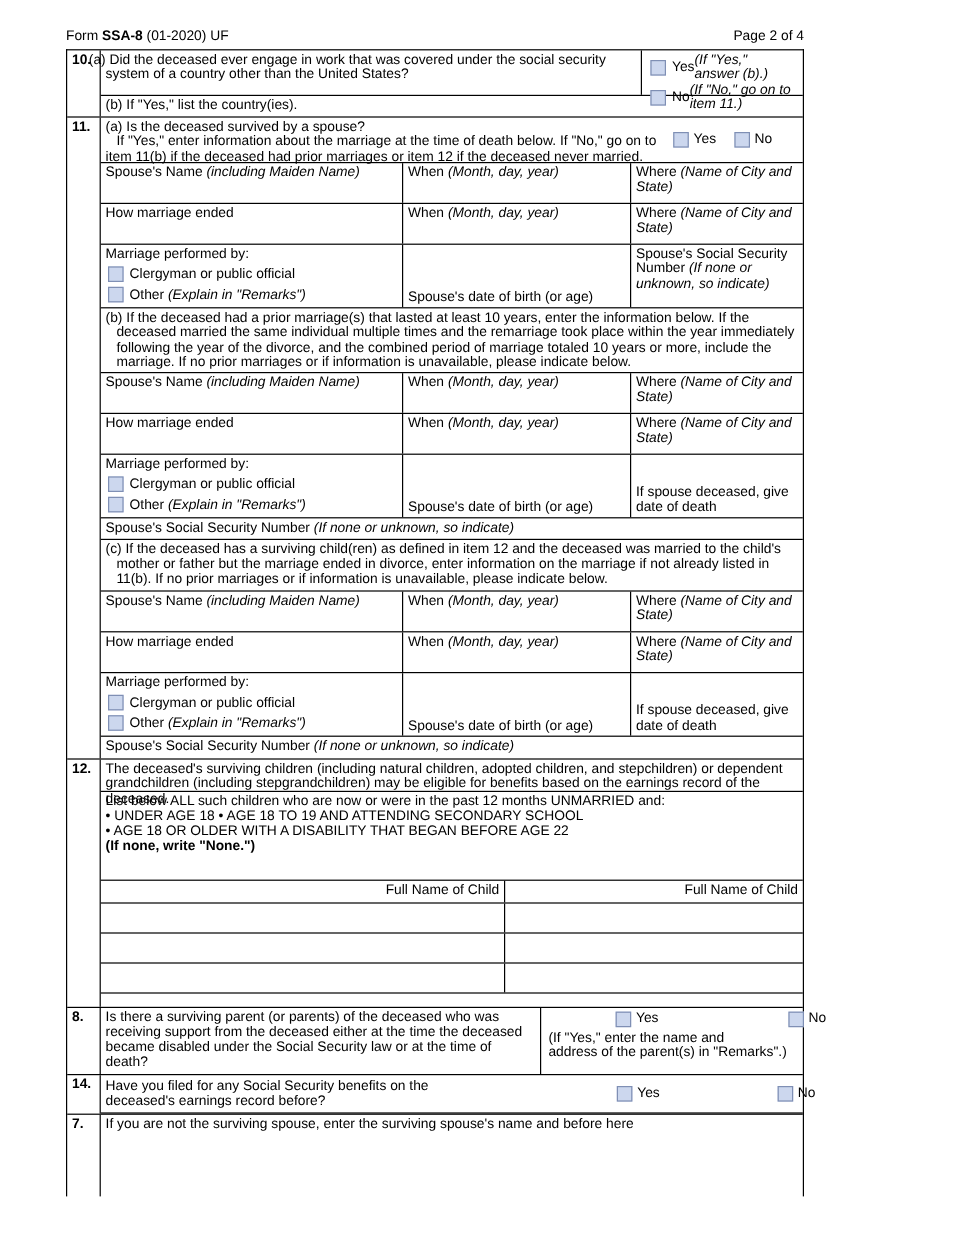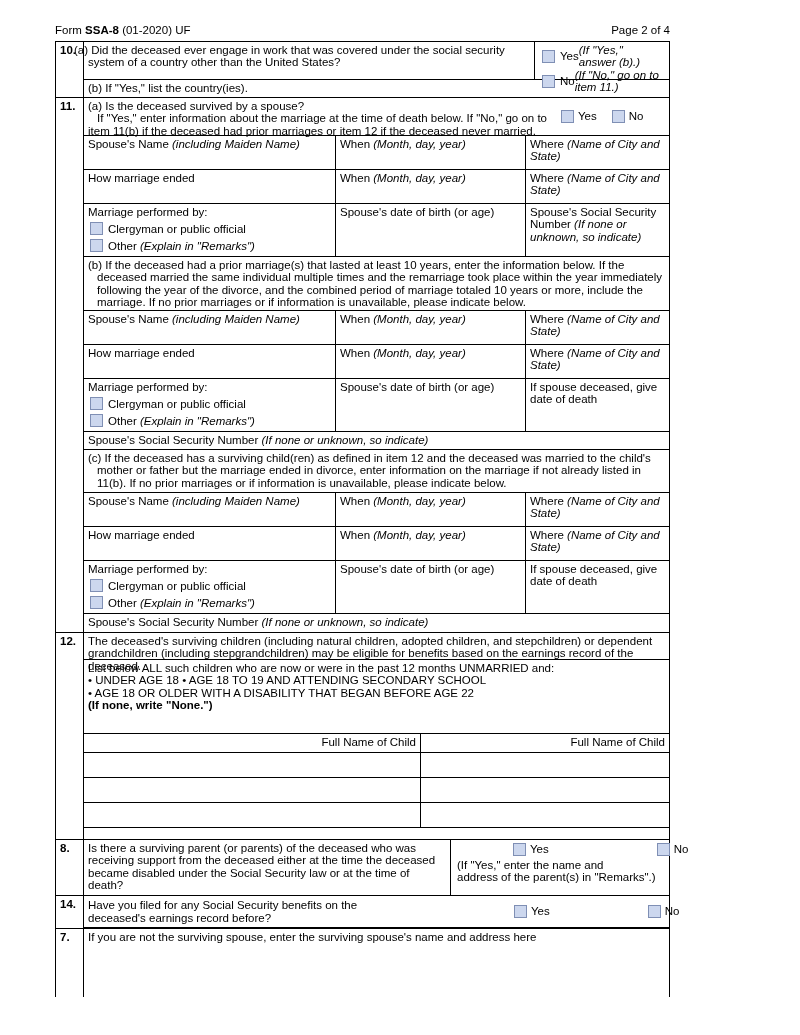--- a/index.html
+++ b/index.html
@@ -35,21 +35,21 @@
   
   .q11a{flex:1;padding:2px 4px;box-sizing:border-box}
   .yn11{flex:0 0 108px;display:flex;align-items:center;padding-right:6px;box-sizing:border-box}
   .yn11 .lab{margin-left:4px}
   .yn11 .cb2{margin-left:15px}
   .mrow{display:grid;grid-template-columns:252px 190px 1fr;box-sizing:border-box}
   .mrow .cell{border-right:1px solid #000;padding:2px 4px;box-sizing:border-box;overflow:hidden}
   .mrow .cell.lastc{border-right:none}
   .h34{height:34px}
   .h53{height:53px}
-  .vcent{display:flex;align-items:flex-start}
+  .vcent{display:flex;align-items:flex-end}
   .optline{display:flex;align-items:center;margin-top:4px;padding-left:2px}
   .optline .cb{margin-right:5px}
   .srow{height:18px;padding:2px 4px;box-sizing:border-box}
   .dd{max-width:165px;display:inline-block}
   
   .crow{display:grid;grid-template-columns:337px 1fr;box-sizing:border-box}
   .crow .ccell{border-right:1px solid #000;padding:2px 4px;box-sizing:border-box}
   .crow .ccell.lastc{border-right:none}
   .chdr{height:19px;text-align:right}
   .cbody{height:25px}
@@ -343,18 +343,18 @@
           <span class="lab">Yes</span>
           <span class="cb n14"></span>
           <span class="lab">No</span>
         </div>
       </div>
     </div>
 
     <div class="item last">
       <div class="num">7.</div>
       <div class="content pad" style="height:68px">
-        <span>If you are not the surviving spouse, enter the surviving spouse's name and address here</span>
+        <span>If you are not the surviving spouse, enter the surviving spouse's name and before here</span>
       </div>
     </div>
 
   </div>
 </div>
 
 </body></html>

